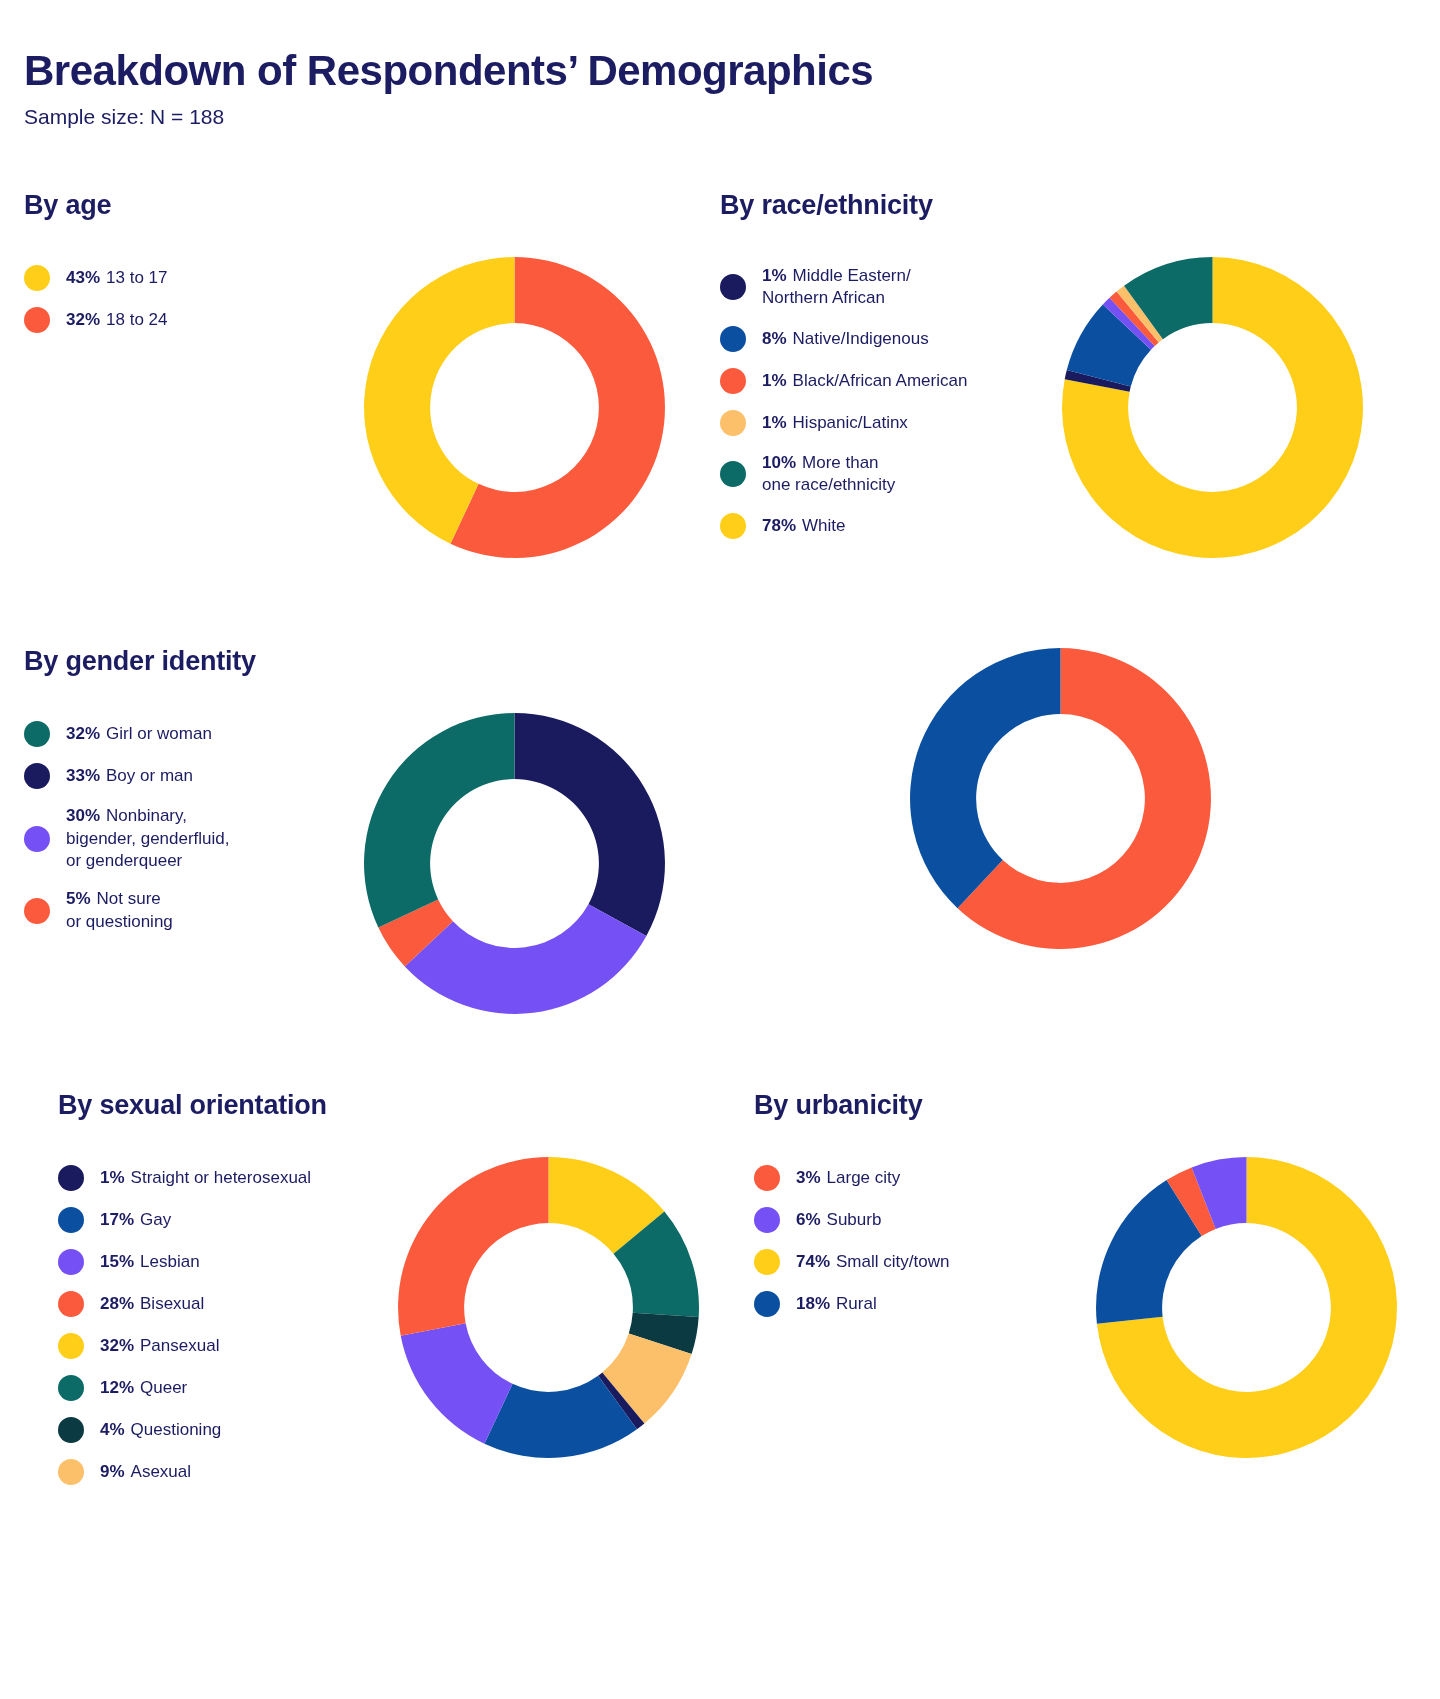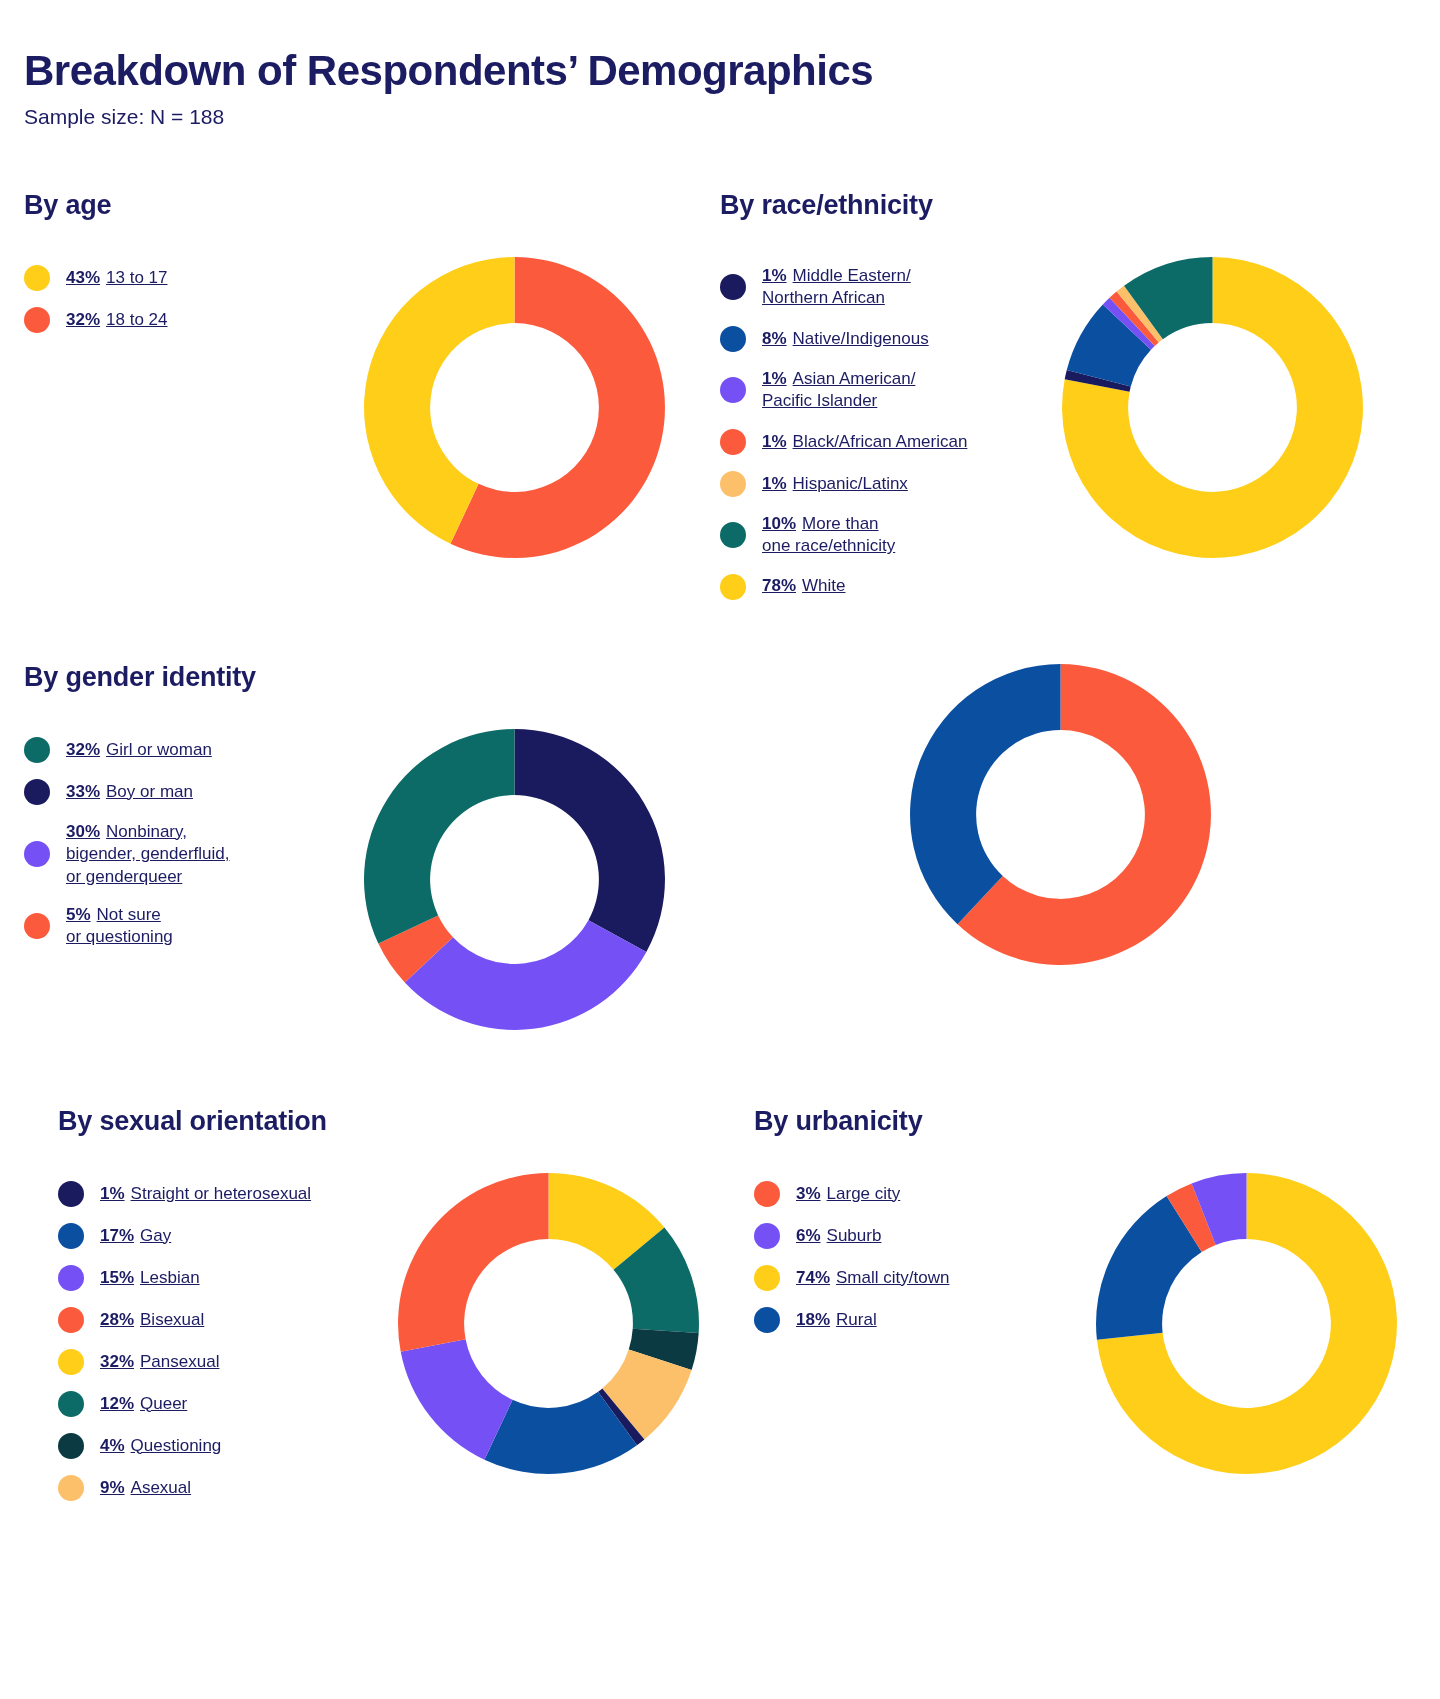--- a/index.html
+++ b/index.html
@@ -89,21 +89,20 @@
     width: 26px;
     height: 26px;
     border-radius: 50%;
     flex: 0 0 26px;
     margin-right: 16px;
   }
   .legend-text {
     font-size: 17px;
     line-height: 1.32;
     color: #1c1c63;
-    text-decoration: underline;
   }
   .legend-text .pct {
     font-weight: bold;
     margin-right: 6px;
   }
 
   .donut-wrap {
     flex: 1 1 auto;
     display: flex;
     justify-content: center;
@@ -154,24 +153,20 @@
         <h2 class="section-title">By race/ethnicity</h2>
         <div class="body-flex">
           <div class="legend">
               <div class="legend-item multiline">
                 <span class="swatch" style="background: rgb(26, 26, 94);"></span>
                 <span class="legend-text"><span class="pct">1%</span>Middle Eastern/<br>Northern African</span>
               </div>
               <div class="legend-item">
                 <span class="swatch" style="background: rgb(10, 79, 160);"></span>
                 <span class="legend-text"><span class="pct">8%</span>Native/Indigenous</span>
-              </div>
-              <div class="legend-item multiline">
-                <span class="swatch" style="background: rgb(117, 81, 245);"></span>
-                <span class="legend-text"><span class="pct">1%</span>Asian American/<br>Pacific Islander</span>
               </div>
               <div class="legend-item">
                 <span class="swatch" style="background: rgb(252, 90, 60);"></span>
                 <span class="legend-text"><span class="pct">1%</span>Black/African American</span>
               </div>
               <div class="legend-item">
                 <span class="swatch" style="background: rgb(252, 192, 106);"></span>
                 <span class="legend-text"><span class="pct">1%</span>Hispanic/Latinx</span>
               </div>
               <div class="legend-item multiline">
@@ -193,21 +188,21 @@
                   <path d="M 48.687028322554184 42.112643141631 A 148 148 0 0 1 55.66124951719415 35.964040069183014 L 97.09380885085888 86.04740084960939 A 83 83 0 0 0 93.1825902079189 89.49560392402279 Z" fill="#FC5A3C"></path>
                   <path d="M 55.66124951719415 35.964040069183014 A 148 148 0 0 1 63.00778266071417 30.26548483250764 L 101.21382405972484 82.85158946687929 A 83 83 0 0 0 97.09380885085888 86.04740084960939 Z" fill="#FCC06A"></path>
                   <path d="M 63.00778266071417 30.26548483250764 A 148 148 0 0 1 150.00000000000023 2 L 150.00000000000014 67 A 83 83 0 0 0 101.21382405972484 82.85158946687929 Z" fill="#0C6B66"></path>
                 </svg>
               </span>
           </div>
         </div>
       </div>
     </div>
 
-    <div class="row" style="margin-top:46px;">
+    <div class="row" style="margin-top:86px;">
       <div class="cell left">
         <h2 class="section-title">By gender identity</h2>
         <div class="body-flex">
           <div class="legend">
               <div class="legend-item">
                 <span class="swatch" style="background: rgb(12, 107, 102);"></span>
                 <span class="legend-text"><span class="pct">32%</span>Girl or woman</span>
               </div>
               <div class="legend-item">
                 <span class="swatch" style="background: rgb(26, 26, 94);"></span>

